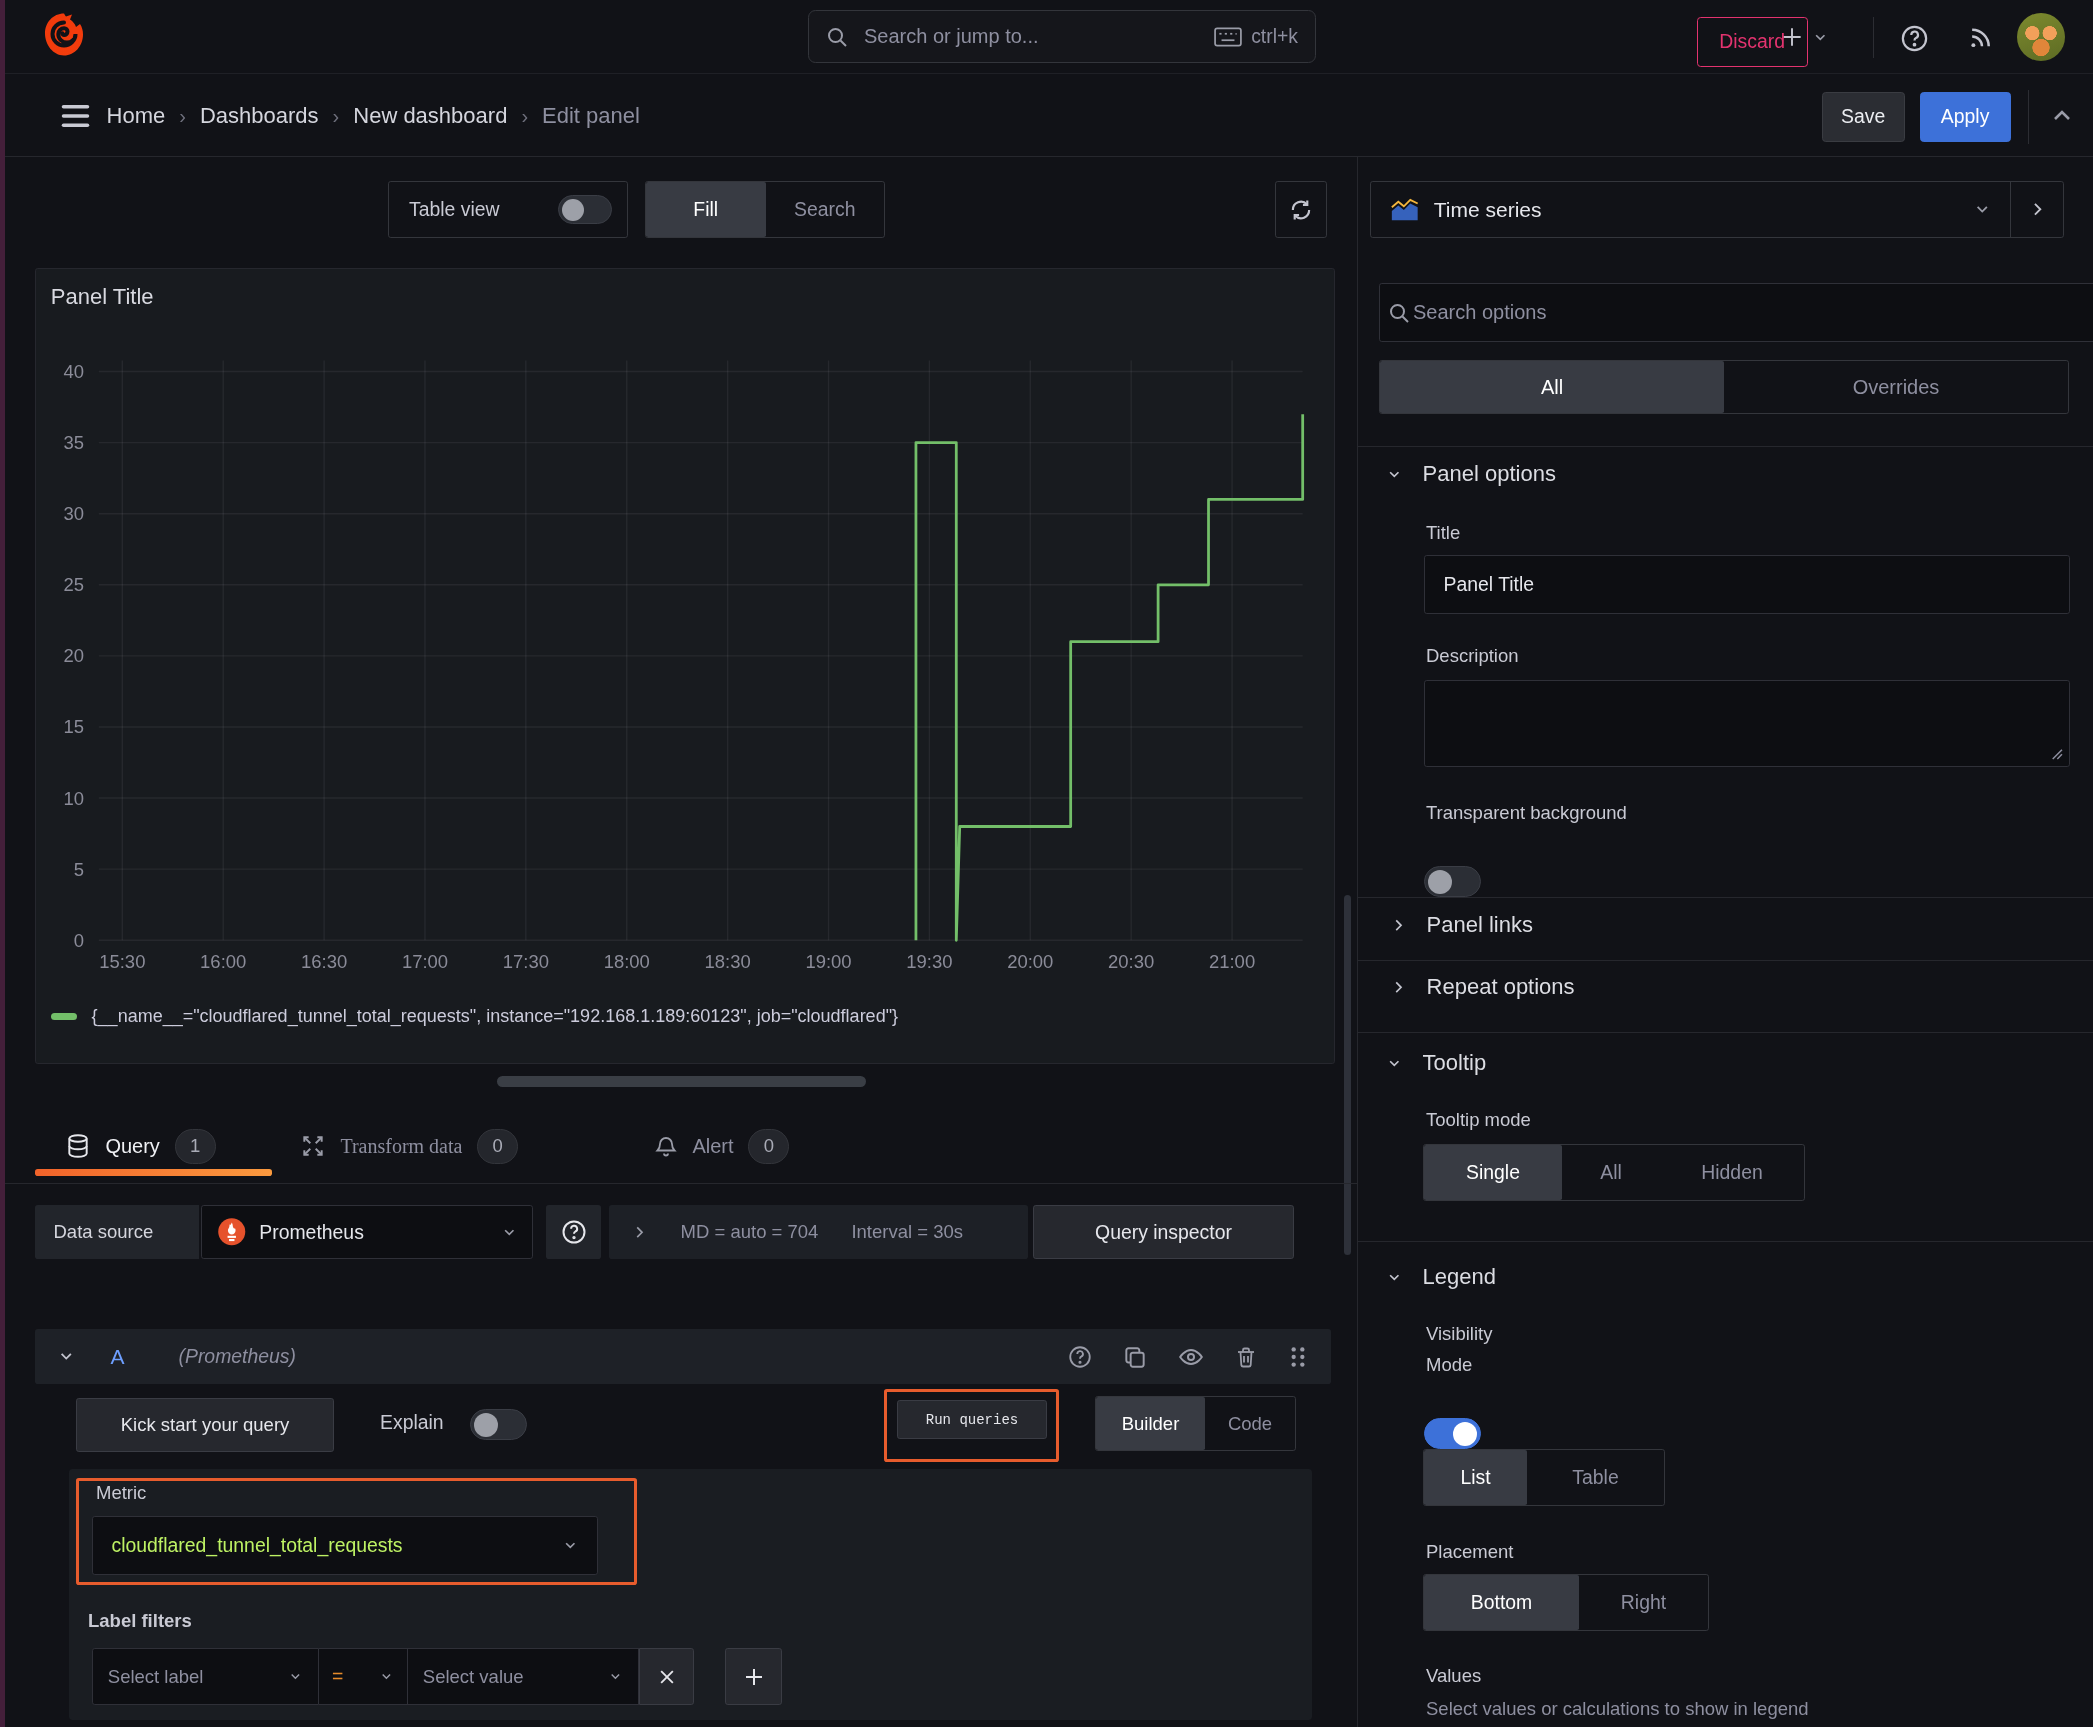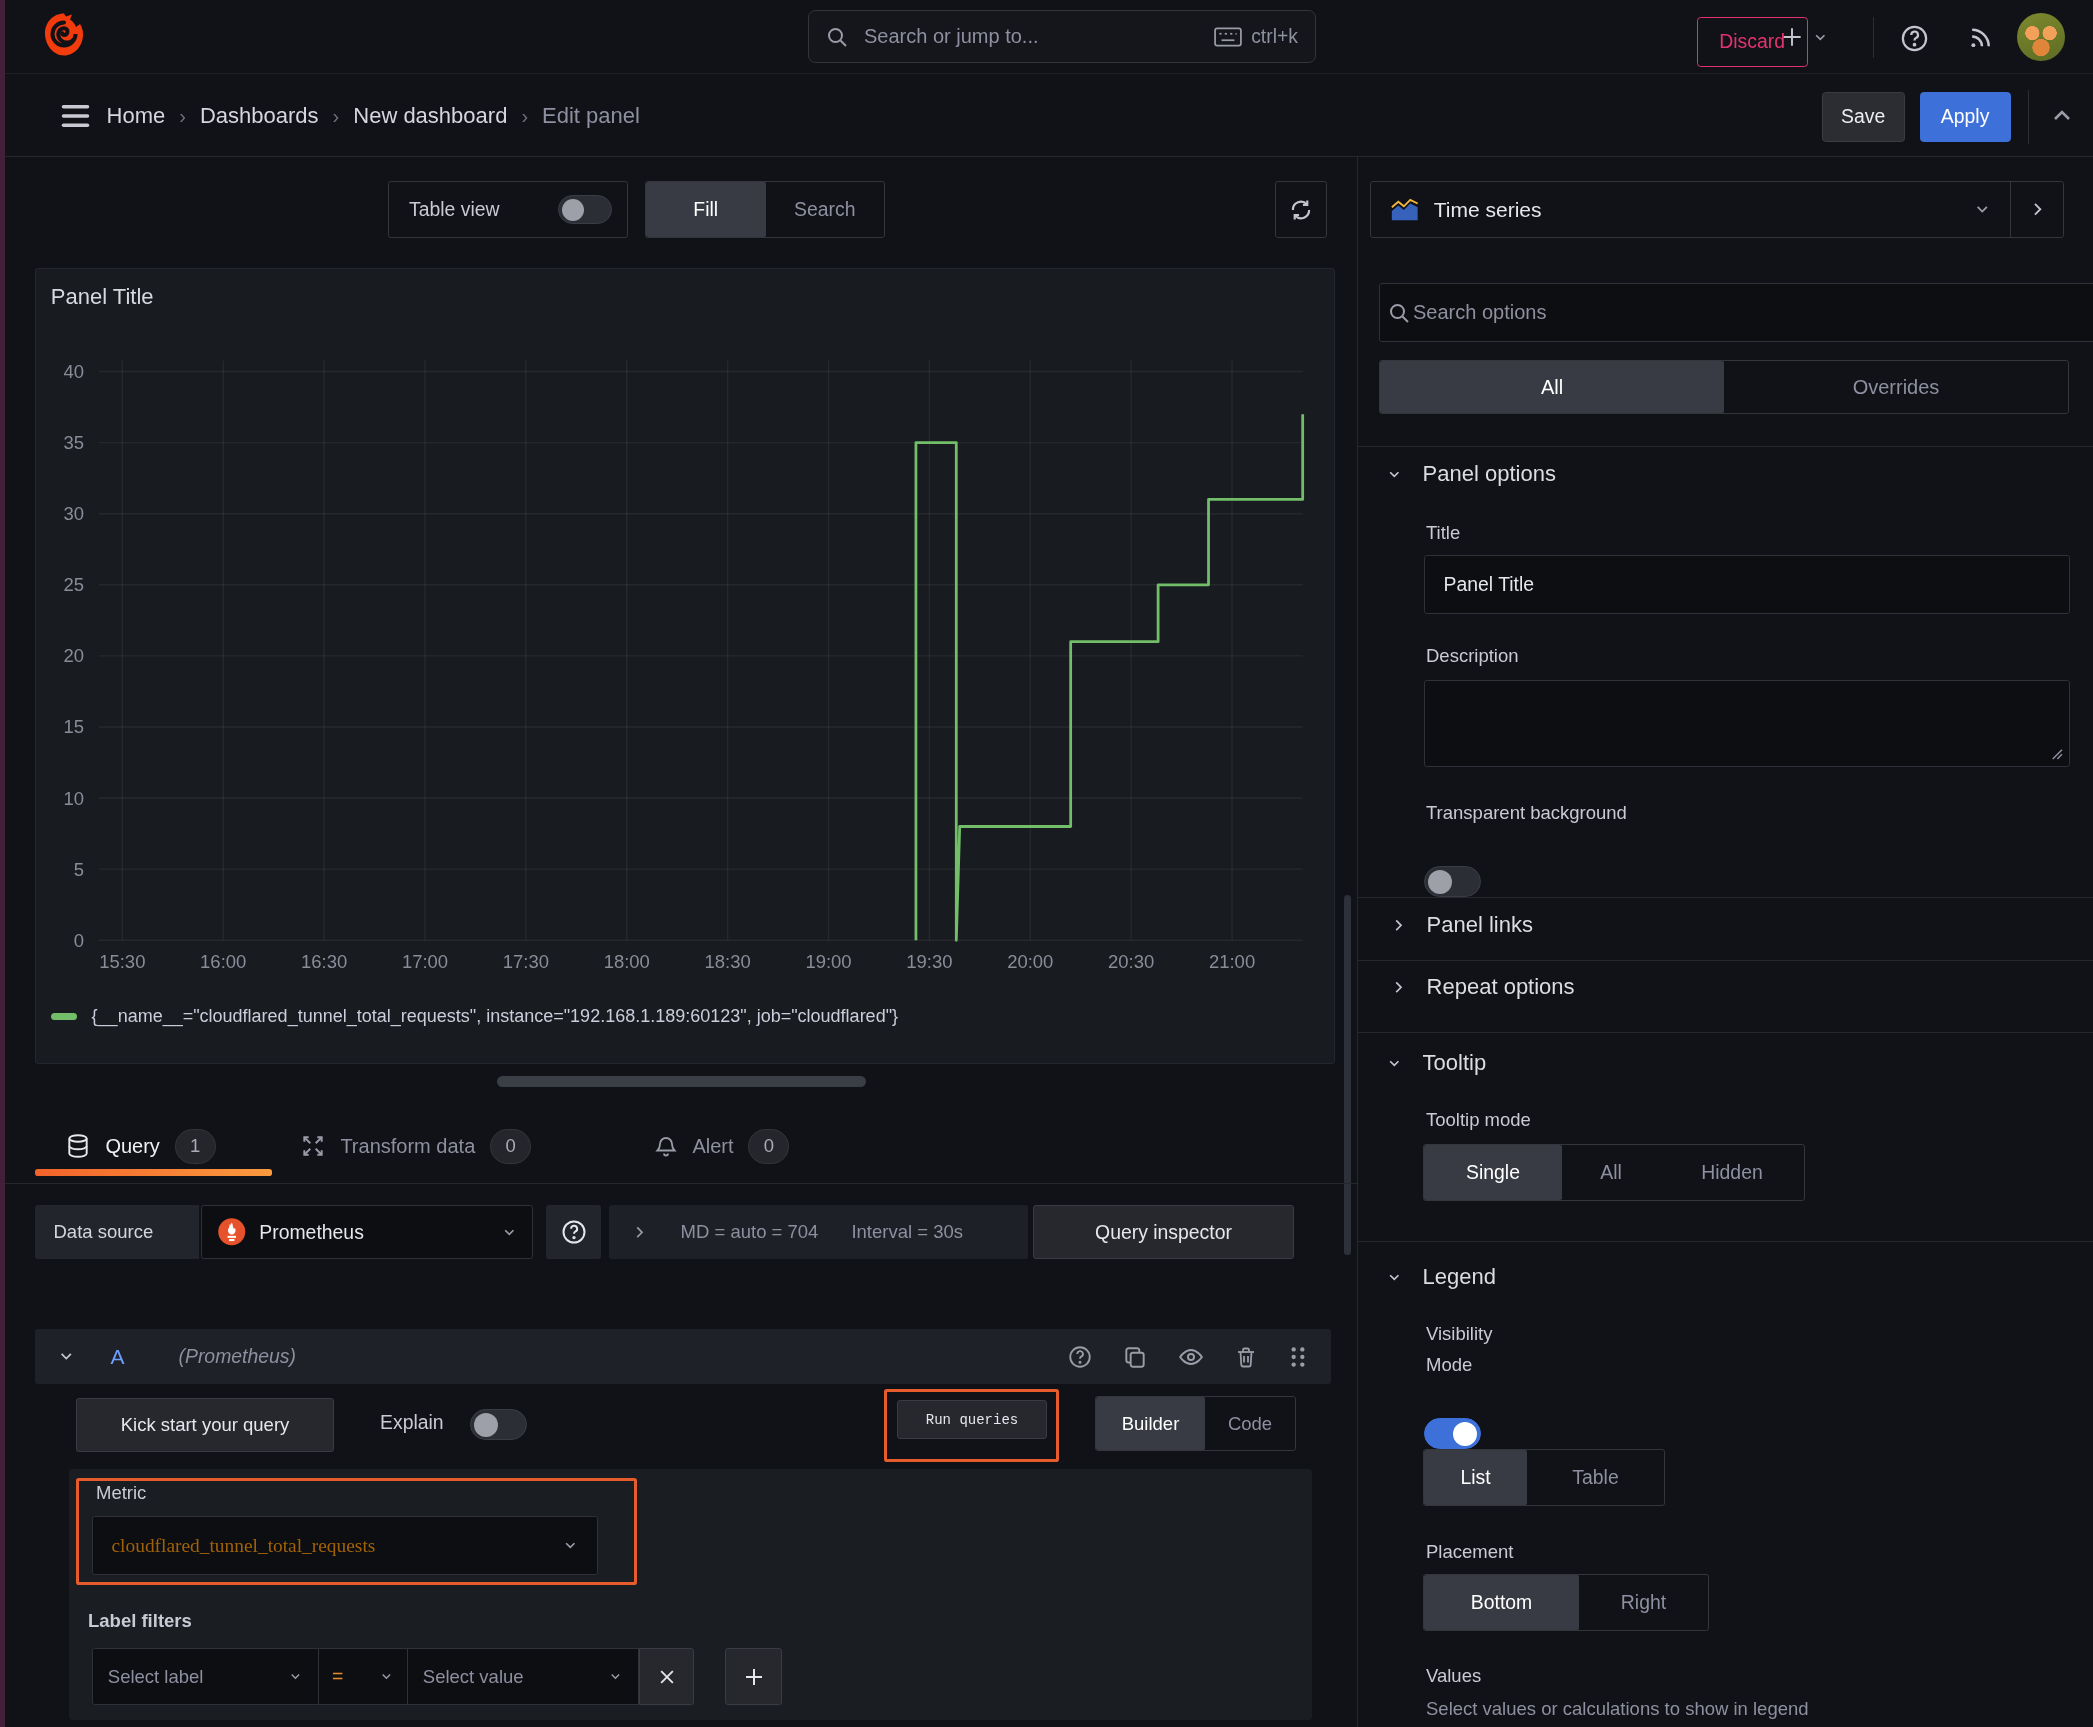--- a/index.html
+++ b/index.html
@@ -236,21 +236,21 @@
       <svg class="ic" width="26" height="26" viewBox="0 0 24 24" fill="none" stroke="#9a9ca8" stroke-width="1.8">
           <polyline points="4,8 4,4 8,4"></polyline>
           <polyline points="16,4 20,4 20,8"></polyline>
           <polyline points="20,16 20,20 16,20"></polyline>
           <polyline points="8,20 4,20 4,16"></polyline>
           <line x1="4" y1="4" x2="9.5" y2="9.5"></line>
           <line x1="20" y1="4" x2="14.5" y2="9.5"></line>
           <line x1="20" y1="20" x2="14.5" y2="14.5"></line>
           <line x1="4" y1="20" x2="9.5" y2="14.5"></line>
         </svg>
-      <span class="txt-s" style="font-size:20px;">Transform data</span>
+      <span class="txt-s" style="font-size:20px;font-family:Liberation Serif, serif;">Transform data</span>
       <span class="badge">0</span>
     </div>
     <div class="abs flex" style="left:649px;top:5.5px;height:65px;gap:14.8px;">
       <svg class="ic" width="24" height="26" viewBox="0 0 24 24" fill="none" stroke="#9a9ca8" stroke-width="1.8">
           <path d="M6 10a6 6 0 0 1 12 0c0 4 1.5 5.5 2.5 6.5H3.5C4.5 15.5 6 14 6 10z"></path>
           <path d="M10 19.5a2 2 0 0 0 4 0"></path>
         </svg>
       <span class="txt-s" style="font-size:20px;">Alert</span>
       <span class="badge">0</span>
     </div>
@@ -337,21 +337,21 @@
   <div class="abs seg-group" style="left:1095px;top:1396px;width:201px;height:55px;">
     <div class="seg sel" style="width:109px;font-size:18.5px;">Builder</div>
     <div class="seg" style="width:90px;font-size:18.5px;">Code</div>
   </div>
 
   <div class="abs" style="left:69px;top:1469px;width:1243px;height:251px;background:#1a1d22;border-radius:3.7px;"></div>
 
   <div class="abs" style="left:76px;top:1478px;width:561px;height:107px;border:3.7px solid #e75c2d;border-radius:2.8px;"></div>
   <span class="abs lbl" style="left:96px;top:1482px;">Metric</span>
   <div class="abs input" style="left:92px;top:1516px;width:506px;height:59px;padding:0 18.5px;">
-    <span style="color:#a16207;font-family:Liberation Serif, serif;">cloudflared_tunnel_total_requests</span>
+    <span style="color:#bef264;">cloudflared_tunnel_total_requests</span>
     <svg class="ic" width="16.6" height="16.6" viewBox="0 0 24 24" fill="none" stroke="#9a9ca8" stroke-width="2.4" style="margin-left:auto;">
         <polyline points="6,9 12,15 18,9"></polyline>
       </svg>
   </div>
 
   <span class="abs lbl" style="left:88px;top:1610px;font-weight:bold;">Label filters</span>
   <div class="abs input" style="left:92px;top:1648px;width:227px;height:57px;padding:0 14.8px;border-radius:2.8px 0 0 2.8px;">
     <span class="txt-s" style="font-size:18.5px;">Select label</span>
     <svg class="ic" width="14.8" height="14.8" viewBox="0 0 24 24" fill="none" stroke="#9a9ca8" stroke-width="2.4" style="margin-left:auto;">
         <polyline points="6,9 12,15 18,9"></polyline>

